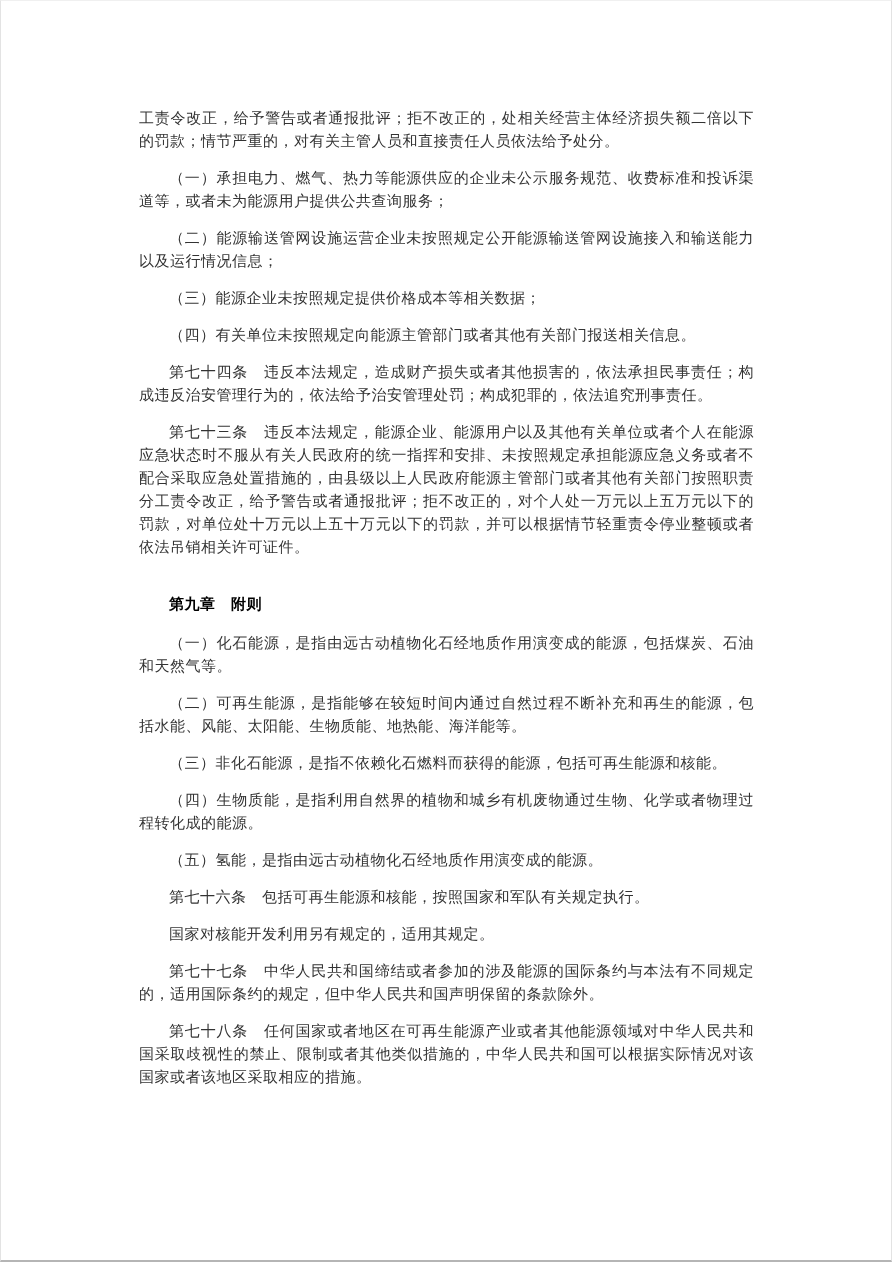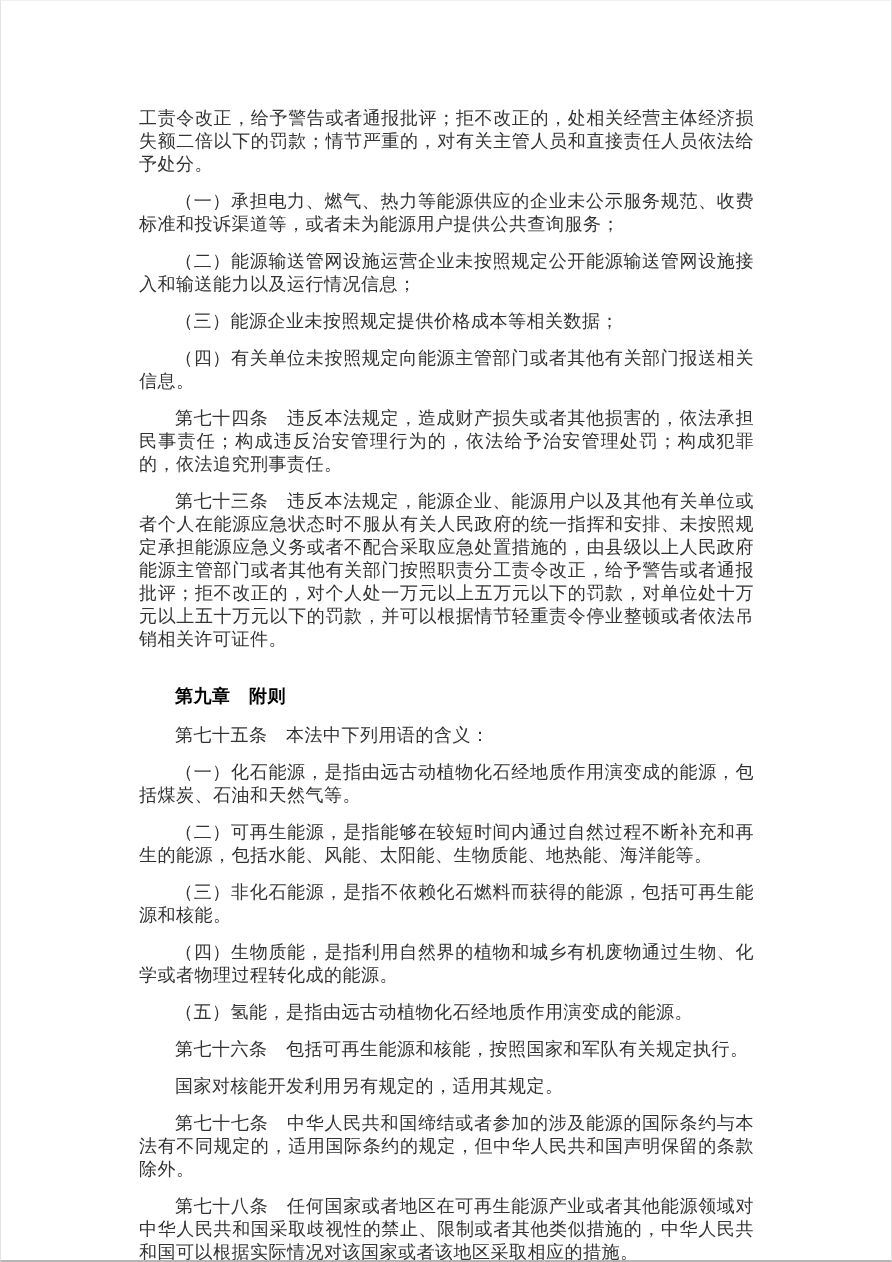--- a/index.html
+++ b/index.html
@@ -20,21 +20,21 @@
     border-bottom: 2px solid #b5b5b5;
     font-family: "Liberation Serif", serif;
     overflow: hidden;
   }
   .content {
     box-sizing: border-box;
     padding: 106px 137px 0 138px;
   }
   .para {
     margin: 0 0 14px 0;
-    font-size: 18px;
+    font-size: 15px;
     line-height: 23px;
     color: #333333;
     text-align: justify;
     text-indent: 2em;
     letter-spacing: 0.5px;
   }
   .para.cont {
     text-indent: 0;
   }
   .para.heading {
@@ -50,21 +50,20 @@
 <div class="page">
   <div class="content">
     <p class="para cont">工责令改正，给予警告或者通报批评；拒不改正的，处相关经营主体经济损失额二倍以下的罚款；情节严重的，对有关主管人员和直接责任人员依法给予处分。</p>
     <p class="para">（一）承担电力、燃气、热力等能源供应的企业未公示服务规范、收费标准和投诉渠道等，或者未为能源用户提供公共查询服务；</p>
     <p class="para">（二）能源输送管网设施运营企业未按照规定公开能源输送管网设施接入和输送能力以及运行情况信息；</p>
     <p class="para">（三）能源企业未按照规定提供价格成本等相关数据；</p>
     <p class="para">（四）有关单位未按照规定向能源主管部门或者其他有关部门报送相关信息。</p>
     <p class="para">第七十四条　违反本法规定，造成财产损失或者其他损害的，依法承担民事责任；构成违反治安管理行为的，依法给予治安管理处罚；构成犯罪的，依法追究刑事责任。</p>
     <p class="para">第七十三条　违反本法规定，能源企业、能源用户以及其他有关单位或者个人在能源应急状态时不服从有关人民政府的统一指挥和安排、未按照规定承担能源应急义务或者不配合采取应急处置措施的，由县级以上人民政府能源主管部门或者其他有关部门按照职责分工责令改正，给予警告或者通报批评；拒不改正的，对个人处一万元以上五万元以下的罚款，对单位处十万元以上五十万元以下的罚款，并可以根据情节轻重责令停业整顿或者依法吊销相关许可证件。</p>
     <p class="para heading">第九章　附则</p>
-    <p class="para">第七十五条　本法中下列用语的含义：</p>
     <p class="para">（一）化石能源，是指由远古动植物化石经地质作用演变成的能源，包括煤炭、石油和天然气等。</p>
     <p class="para">（二）可再生能源，是指能够在较短时间内通过自然过程不断补充和再生的能源，包括水能、风能、太阳能、生物质能、地热能、海洋能等。</p>
     <p class="para">（三）非化石能源，是指不依赖化石燃料而获得的能源，包括可再生能源和核能。</p>
     <p class="para">（四）生物质能，是指利用自然界的植物和城乡有机废物通过生物、化学或者物理过程转化成的能源。</p>
     <p class="para">（五）氢能，是指由远古动植物化石经地质作用演变成的能源。</p>
     <p class="para">第七十六条　包括可再生能源和核能，按照国家和军队有关规定执行。</p>
     <p class="para">国家对核能开发利用另有规定的，适用其规定。</p>
     <p class="para">第七十七条　中华人民共和国缔结或者参加的涉及能源的国际条约与本法有不同规定的，适用国际条约的规定，但中华人民共和国声明保留的条款除外。</p>
     <p class="para">第七十八条　任何国家或者地区在可再生能源产业或者其他能源领域对中华人民共和国采取歧视性的禁止、限制或者其他类似措施的，中华人民共和国可以根据实际情况对该国家或者该地区采取相应的措施。</p>
   </div>

